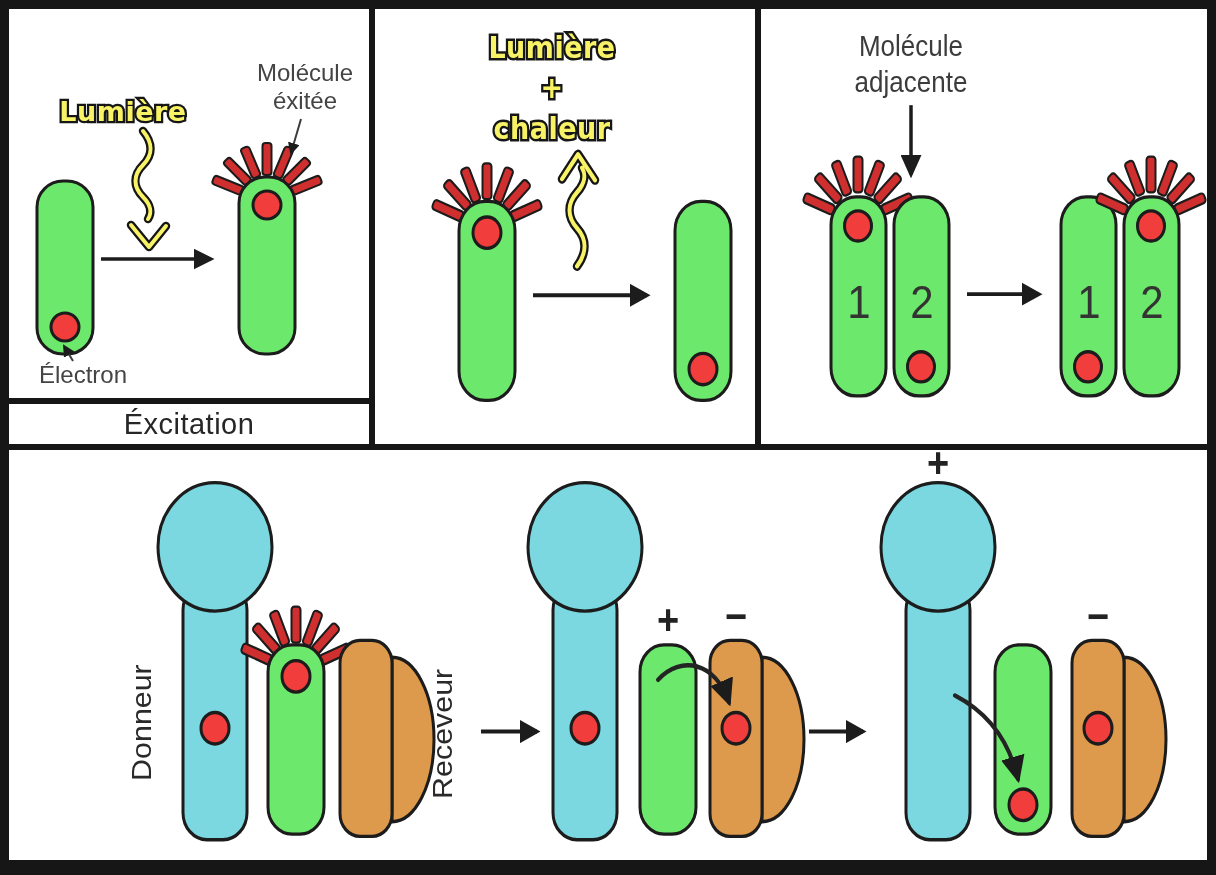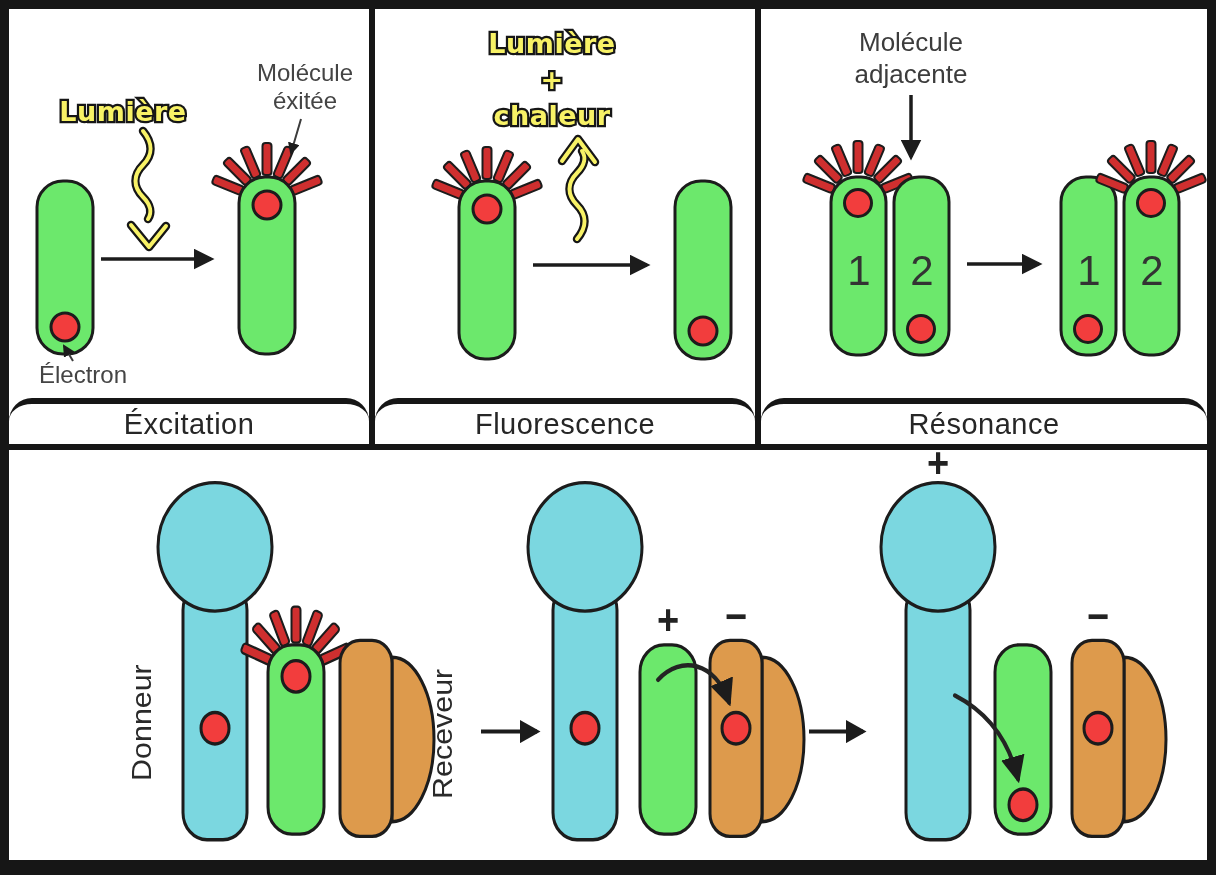--- a/index.html
+++ b/index.html
@@ -14,21 +14,21 @@
   .panel{display:flex;flex-direction:column;background:#fff;}
   .p1{width:360px;}
   .p2{width:386px;border-left:6px solid #161616;}
   .p3{width:452px;border-left:6px solid #161616;}
   .p-bottom{height:410px;}
   .art{flex:1;position:relative;overflow:hidden;}
   .art svg{position:absolute;left:0;top:0;width:100%;height:100%;}
   .caption{
     height:46px;border-top:6px solid #161616;
     display:flex;align-items:center;justify-content:center;
-    font-size:29px;color:#262626;letter-spacing:0.5px;border-radius:23px;
+    font-size:29px;color:#262626;letter-spacing:0.5px;
   }
   
   svg text{font-family:"Liberation Sans","DejaVu Sans",sans-serif;}
   .mol{fill:var(--molecule-green);stroke:#1c1c1c;stroke-width:3;}
   .elec{fill:var(--electron-red);stroke:#1c1c1c;stroke-width:3;}
   .donor{fill:var(--donor-cyan);stroke:#1c1c1c;stroke-width:3;}
   .acc{fill:var(--acceptor-orange);stroke:#1c1c1c;stroke-width:3;}
   .arrow{stroke:#1c1c1c;stroke-width:3.5;fill:none;marker-end:url(#arr);}
   .arrow-thin{stroke:#3c3c3c;stroke-width:2;fill:none;marker-end:url(#arr);}
   .arrow-curved{stroke:#242424;stroke-width:4;fill:none;marker-end:url(#arr);stroke-linecap:round;}
@@ -109,21 +109,20 @@
 
           <path class="sq-under" d="M202,230 c10,-12 10,-24 0,-34 c-10,-10 -10,-22 0,-32 c8,-8 9,-16 5,-22 M187,152 L203,130 L220,153"></path>
           <path class="sq-over" d="M202,230 c10,-12 10,-24 0,-34 c-10,-10 -10,-22 0,-32 c8,-8 9,-16 5,-22 M187,152 L203,130 L220,153"></path>
 
           <line class="arrow" x1="158" y1="256" x2="272" y2="256"></line>
 
           <rect class="mol" x="300" y="172" width="56" height="178" rx="26"></rect>
           <circle class="elec" cx="328" cy="322" r="14"></circle>
         </svg>
       </div>
-      <div class="caption">Fluorescence</div>
     </section>
 
     <section class="panel p3">
       <div class="art">
         <svg viewBox="0 0 446 389" preserveAspectRatio="none">
           <text class="dtext-lg" x="150" y="42">Molécule</text>
           <text class="dtext-lg" x="150" y="74">adjacente</text>
           <line class="arrow" x1="150" y1="86" x2="150" y2="148"></line>
 
           <use href="#spikes" transform="translate(97,190)"></use>
@@ -138,21 +137,20 @@
 
           <rect class="mol" x="300" y="168" width="55" height="178" rx="25"></rect>
           <circle class="elec" cx="327" cy="320" r="13.5"></circle>
           <text class="ntext" x="328" y="276">1</text>
           <use href="#spikes" transform="translate(390,190)"></use>
           <rect class="mol" x="363" y="168" width="55" height="178" rx="25"></rect>
           <circle class="elec" cx="390" cy="194" r="13.5"></circle>
           <text class="ntext" x="391" y="276">2</text>
         </svg>
       </div>
-      <div class="caption">Résonance</div>
     </section>
   </div>
 
   <section class="panel p-bottom">
     <div class="art">
       <svg viewBox="0 0 1198 364" preserveAspectRatio="none">
 
         <g>
           <rect class="donor" x="174" y="118" width="64" height="228" rx="24"></rect>
           <circle class="donor" cx="206" cy="86" r="57"></circle>

